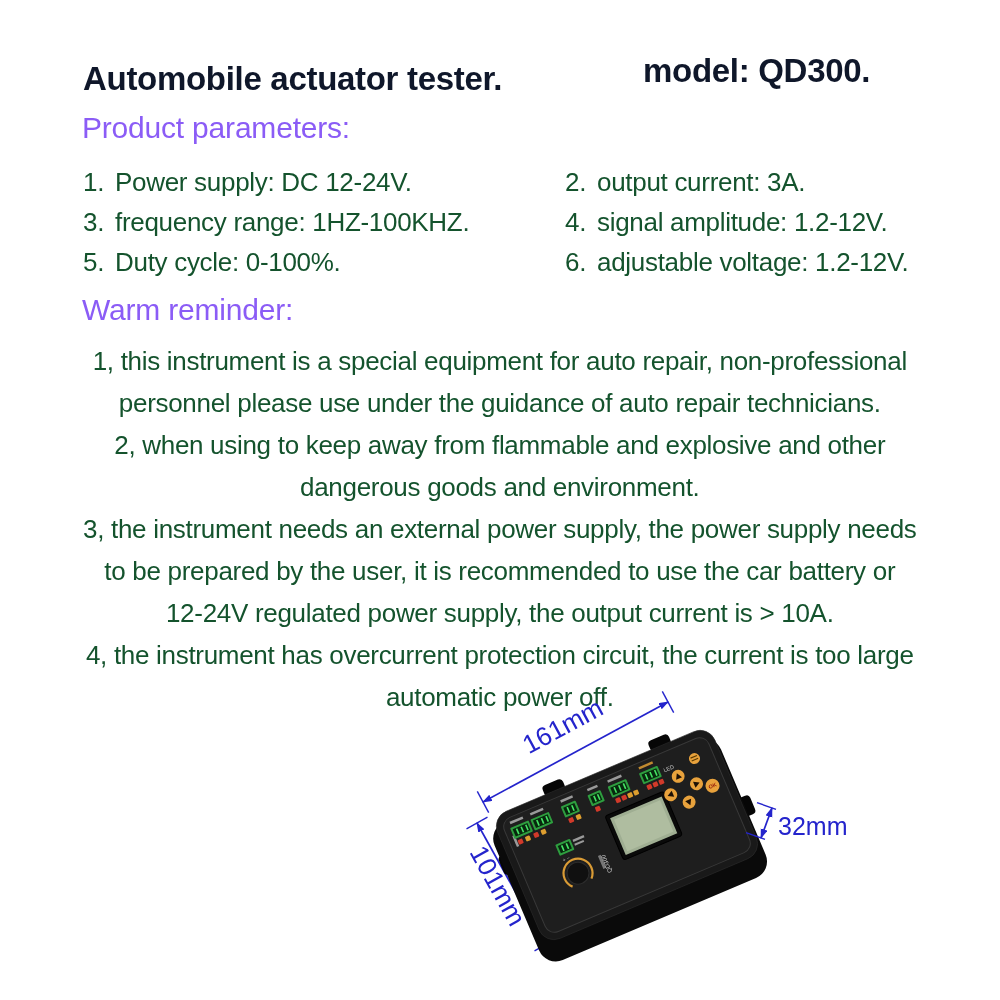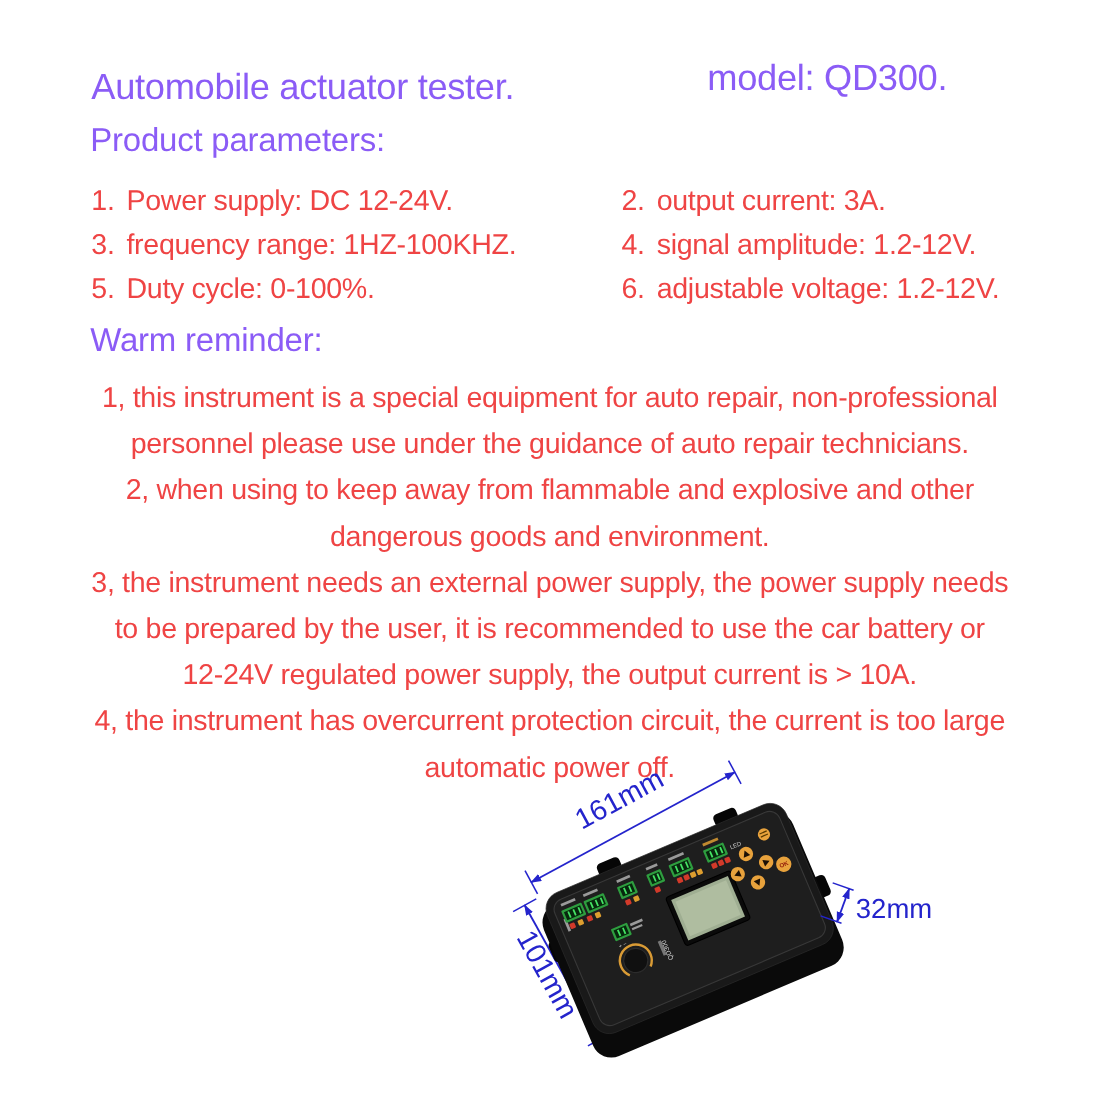--- a/index.html
+++ b/index.html
@@ -1,21 +1,21 @@
 <!DOCTYPE html>
 <html><head>
 <meta charset="utf-8">
 <style>
   html,body{margin:0;padding:0;background:#fff;}
   .page{position:relative;width:1000px;height:1000px;background:#ffffff;overflow:hidden;
         font-family:"Liberation Sans",sans-serif;}
   .abs{position:absolute;white-space:nowrap;}
-  .title{font-size:33px;font-weight:400;color:#8b5cf6;letter-spacing:-.3px;}
+  .title{font-size:33px;font-weight:700;color:#0f172a;letter-spacing:-.3px;}
   .blue-head{color:#8b5cf6;font-weight:500;letter-spacing:-.2px;}
-  .body-text{font-size:26px;color:#ef4444;letter-spacing:-.3px;}
+  .body-text{font-size:26px;color:#14532d;letter-spacing:-.3px;}
   .li{height:40px;line-height:40px;}
   .li .num{display:inline-block;min-width:32px;}
   .warm-line{line-height:42px;text-align:center;}
   .dimtext{font-family:"Liberation Sans",sans-serif;font-size:26px;fill:#2424cc;}
   .dimtext-sm{font-family:"Liberation Sans",sans-serif;font-size:25px;fill:#2424cc;}
   .dimline{stroke:#2424cc;stroke-width:1.7;fill:none;}
   .dimtick{stroke:#2424cc;stroke-width:1.4;}
   .seg-frame{fill:#2e9e3f;}
   .seg-inner{fill:#07270d;}
   .seg-digit{fill:#45e465;}

